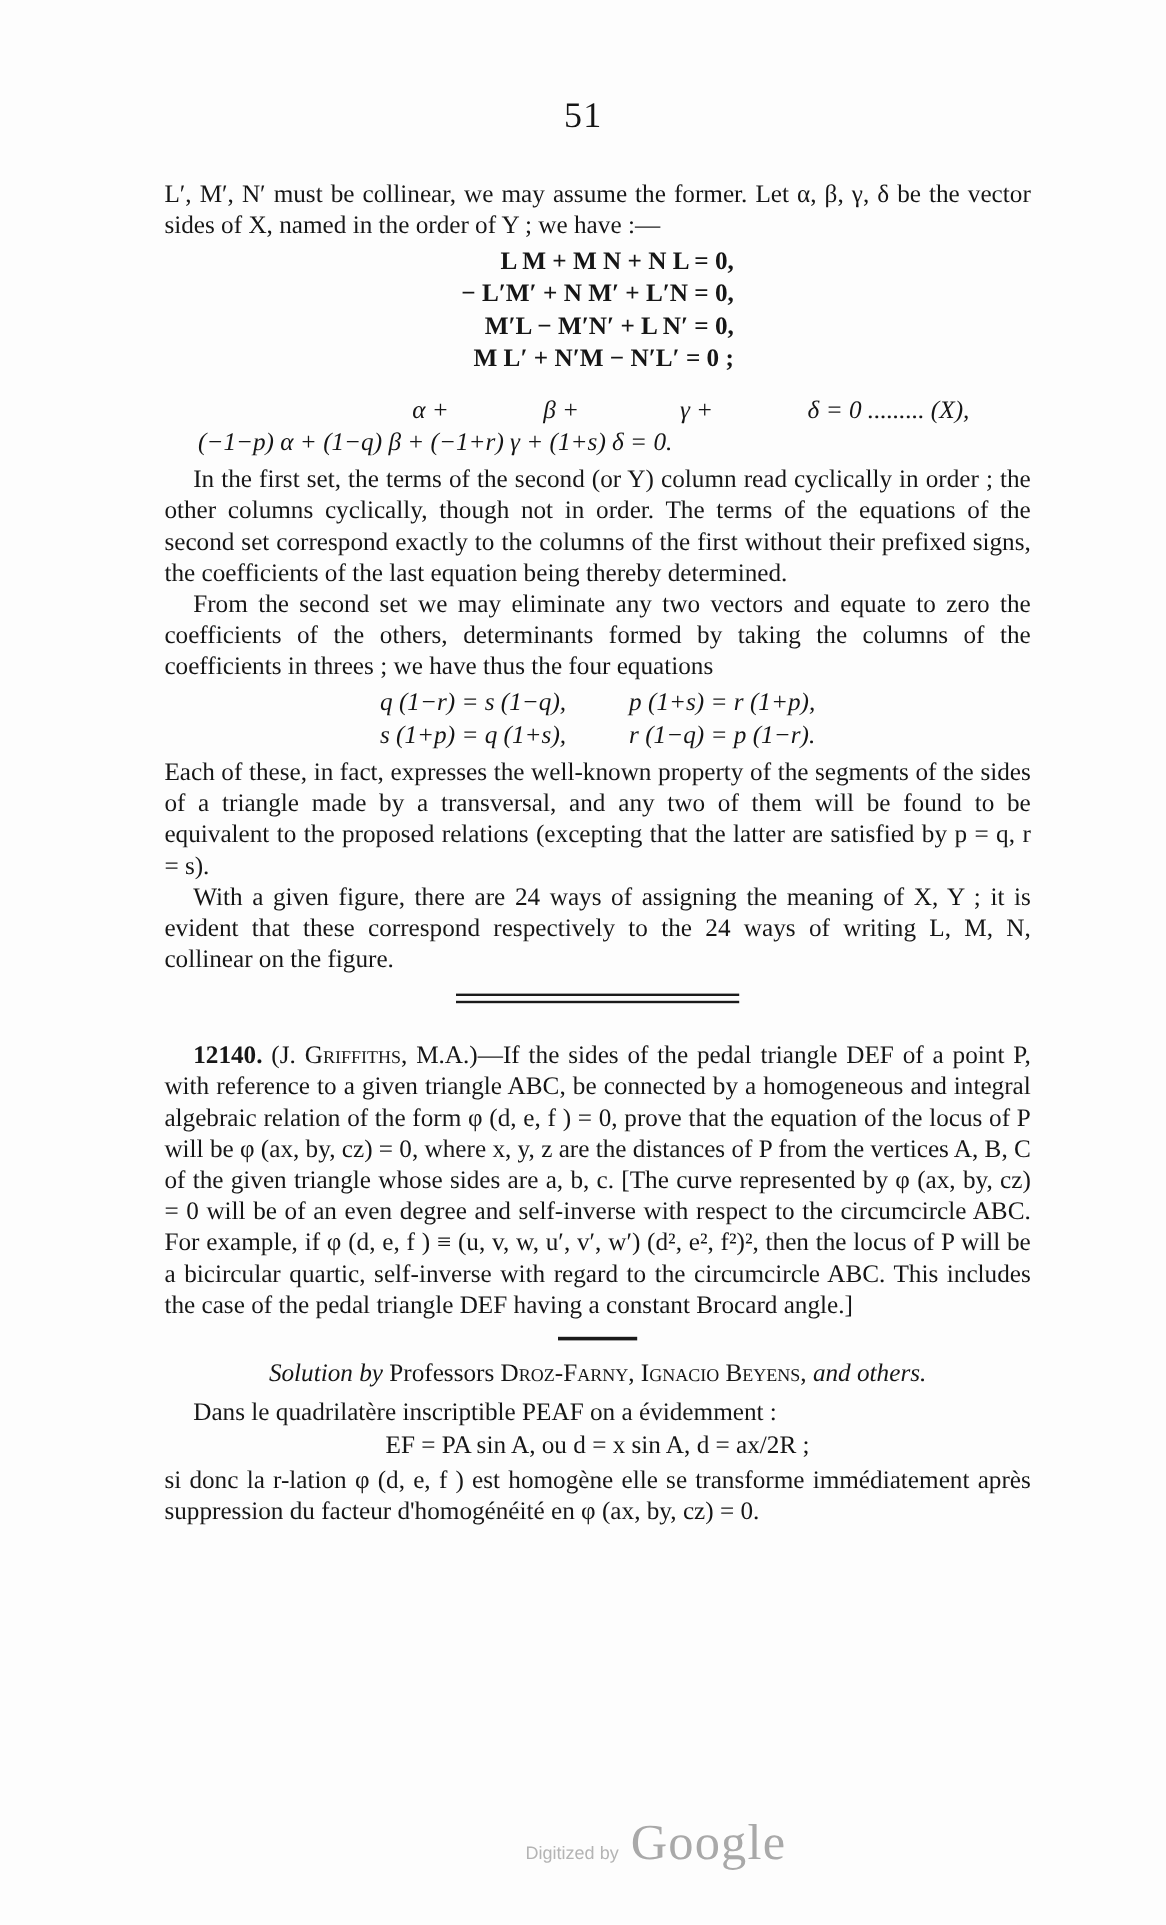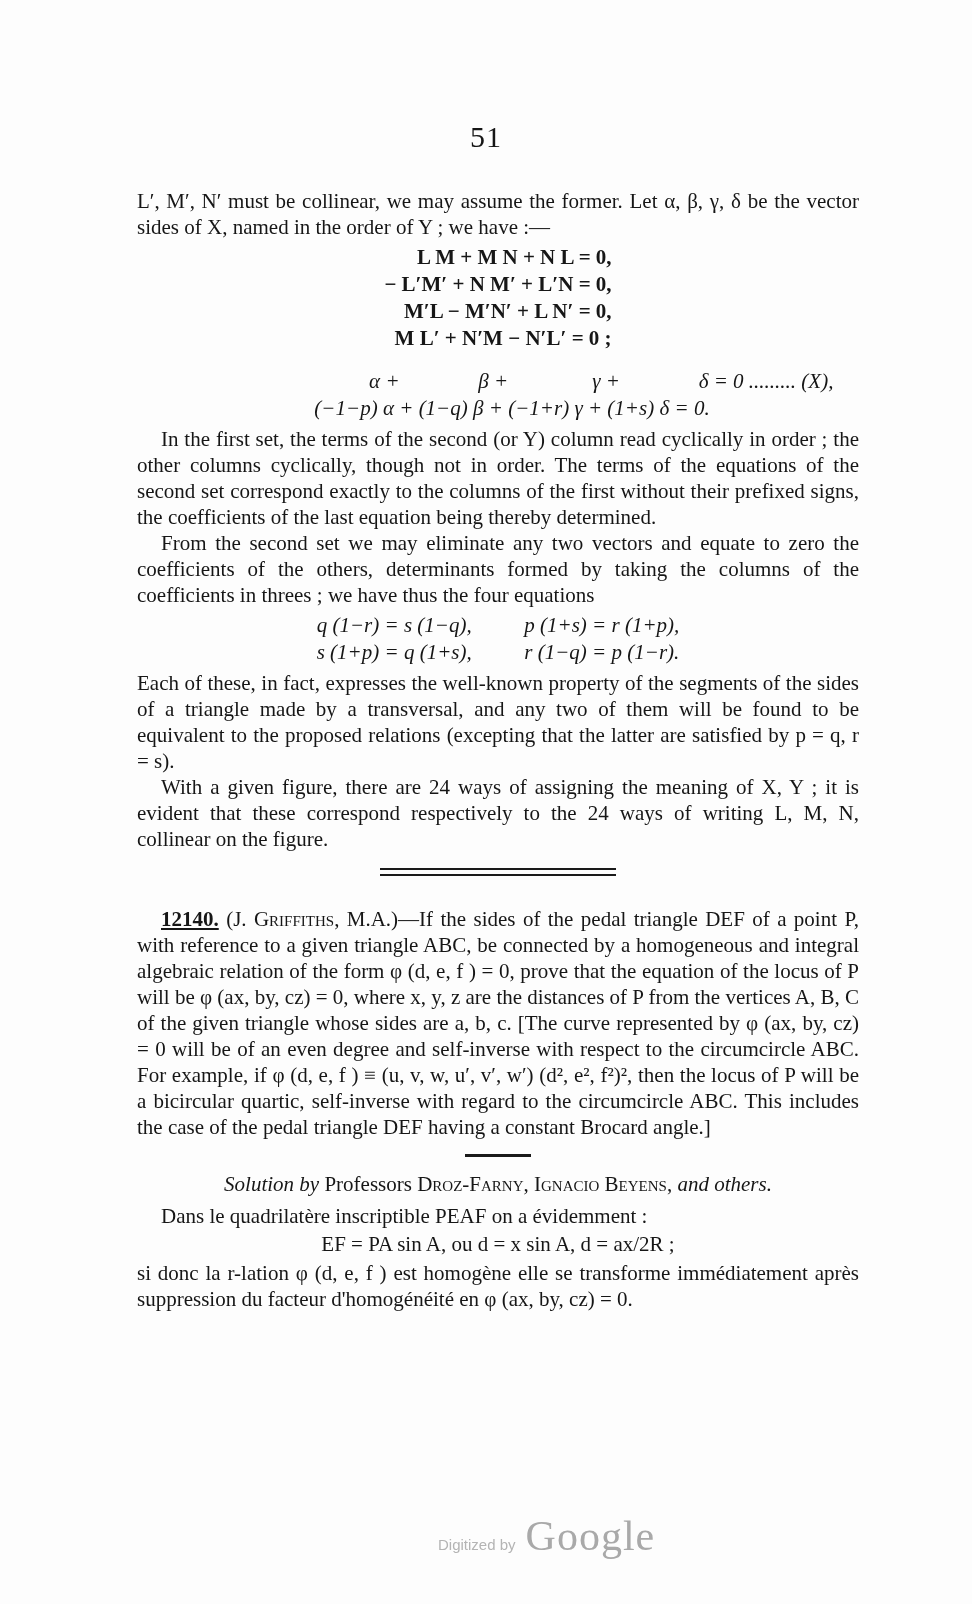--- a/index.html
+++ b/index.html
@@ -6,43 +6,43 @@
   .page {
     position: relative;
     width: 972px;
     height: 1604px;
     background: #fdfdfd;
     font-family: "Liberation Serif", "DejaVu Serif", serif;
     color: #161616;
     overflow: hidden;
   }
   .page-number {
-    padding-top: 120px;
+    padding-top: 80px;
     text-align: center;
     font-size: 30px;
     letter-spacing: 1px;
   }
   .content {
     width: 722px;
     margin-left: 137px;
     margin-top: 34px;
     font-size: 21px;
     line-height: 26px;
   }
   .para { margin: 0; text-align: justify; }
   .indent { text-indent: 24px; }
   .eq-center { text-align: center; margin: 4px 0; }
   .eq-inline-right { display: inline-block; text-align: right; }
   .eq-inline-left { display: inline-block; text-align: left; font-family: Liberation Serif, serif; }
   .eq-line { font-size: 21px; line-height: 27px; }
   .pre { white-space: pre; }
   .math-italic { font-style: italic; }
   .eq-bold { font-weight: bold; }
-  .eq2-block { margin: 16px 0 4px 28px; text-align: center; }
-  .bold { font-weight: bold; text-decoration: underline; }
+  .eq2-block { margin: 16px 0 4px 28px; }
+  .bold { font-weight: bold; }
   .smallcaps { font-variant: small-caps; }
   .italic { font-style: italic; }
   .double-rule {
     width: 236px;
     height: 4px;
     margin: 16px auto 30px auto;
     border-top: 2px solid #1a1a1a;
     border-bottom: 2px solid #1a1a1a;
   }
   .single-rule {

